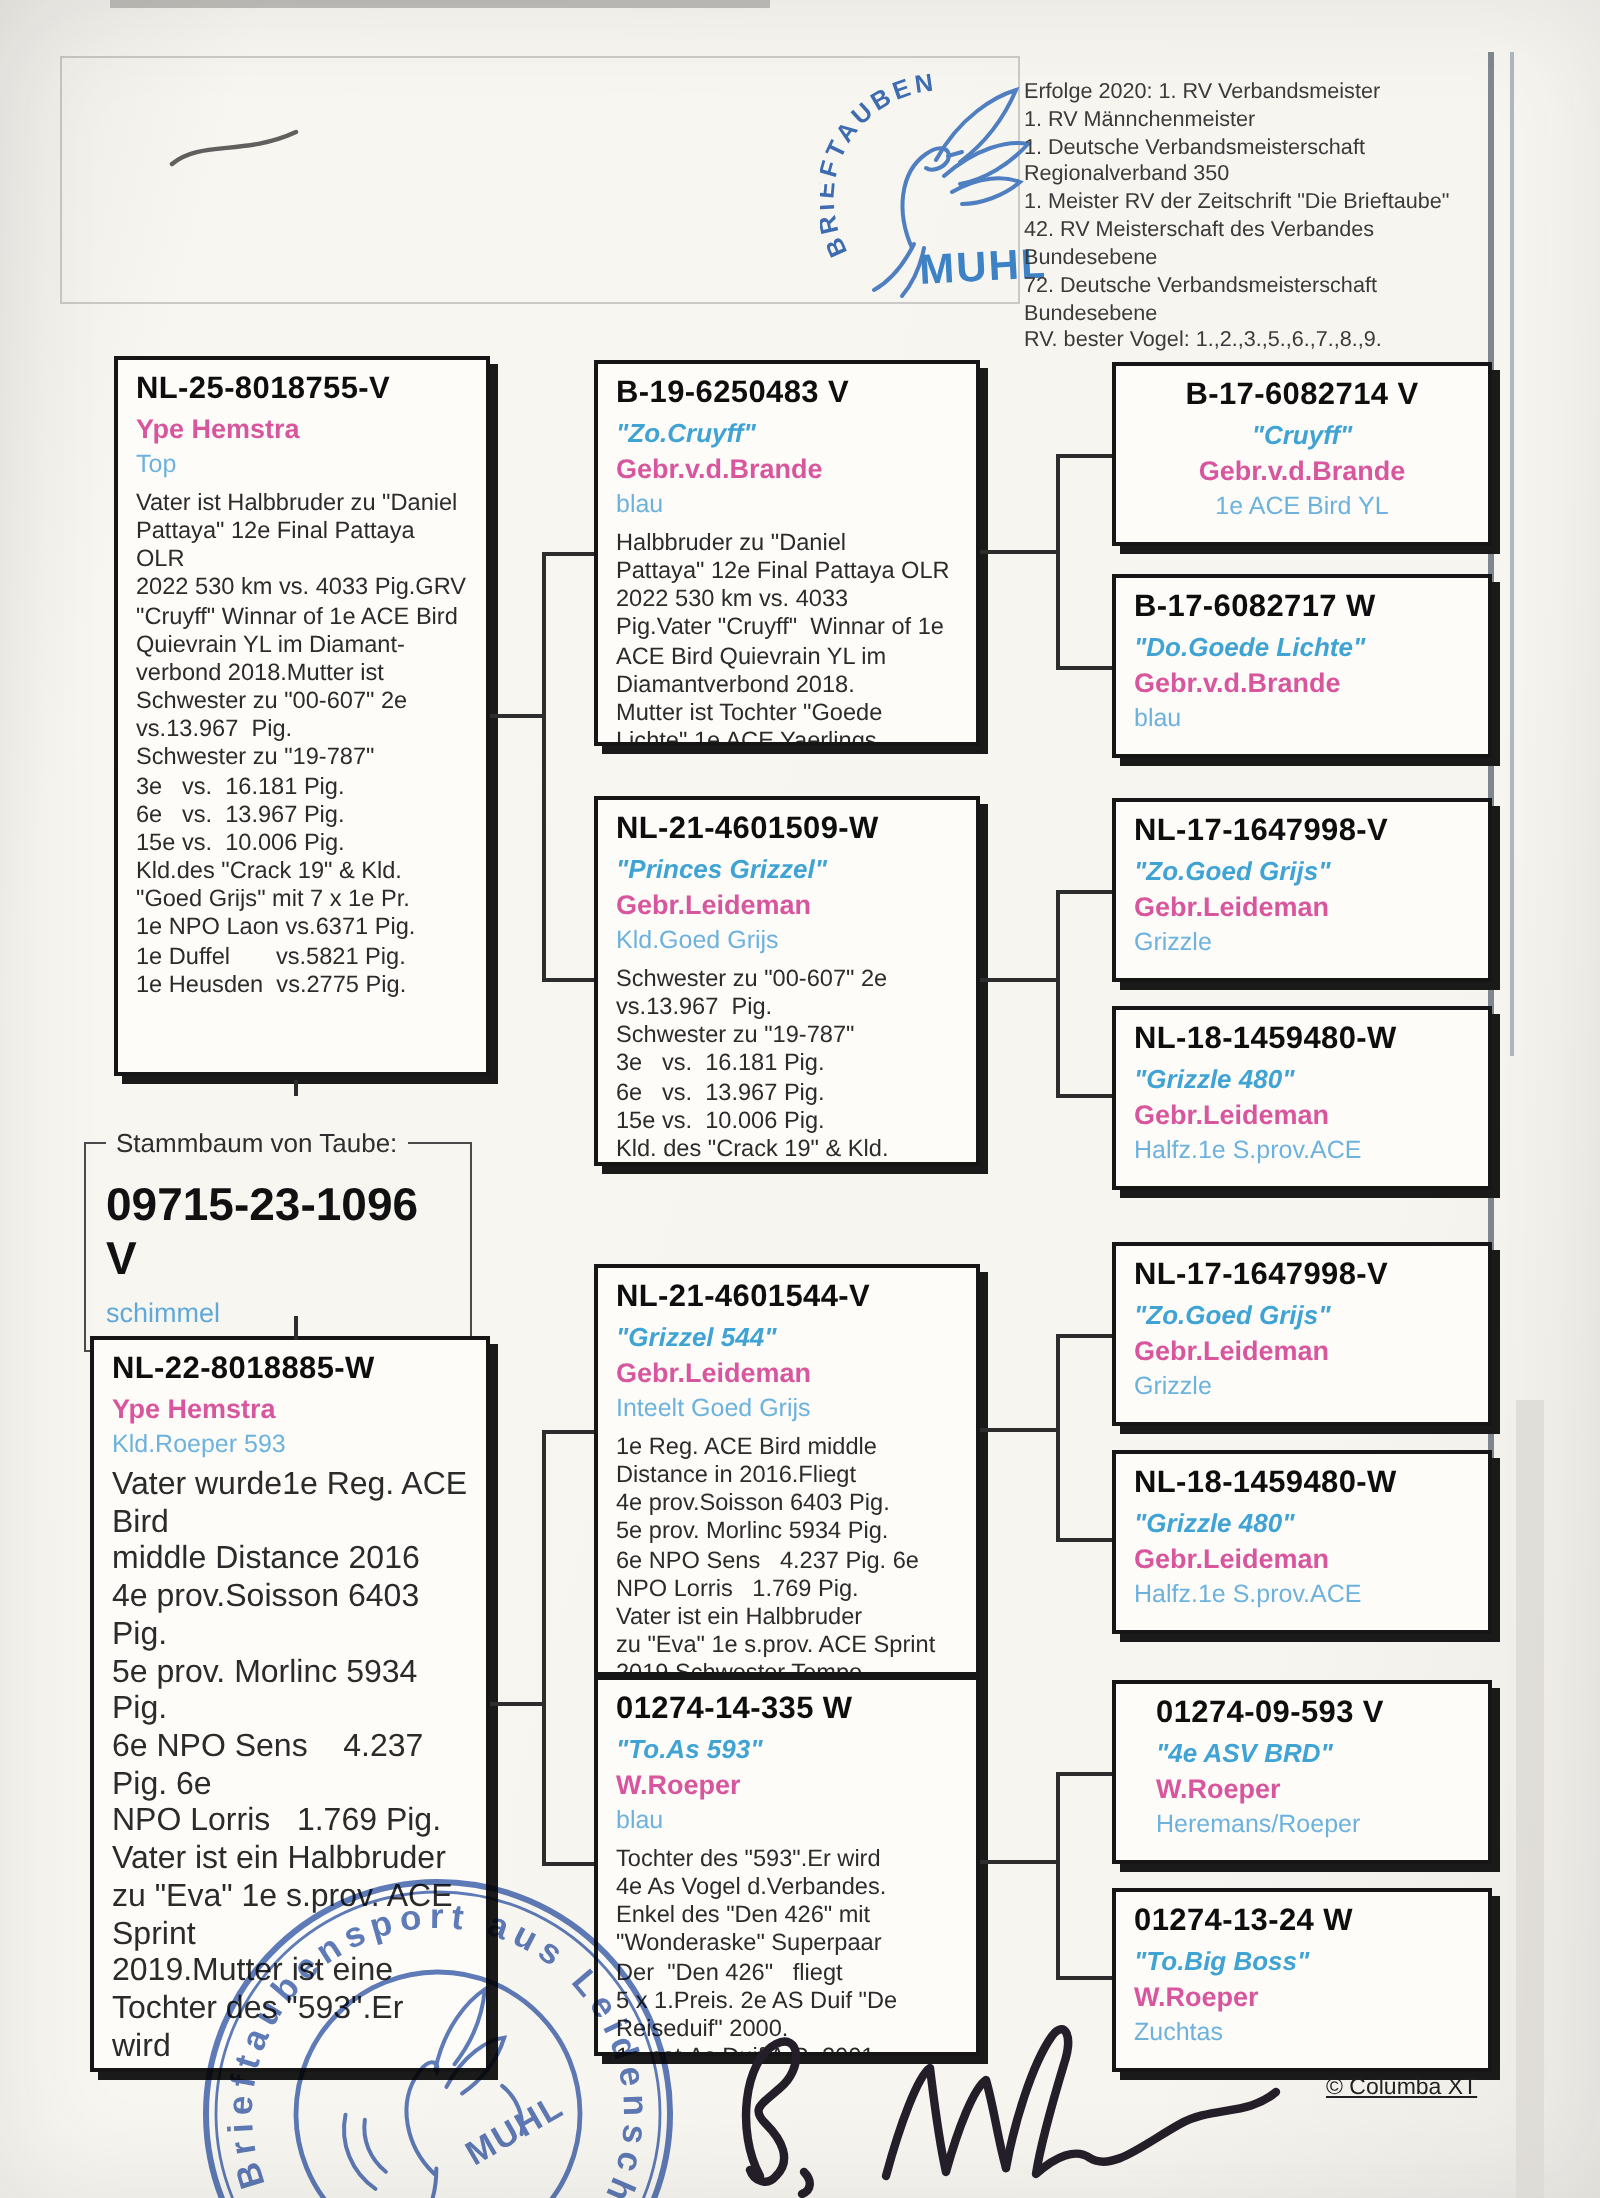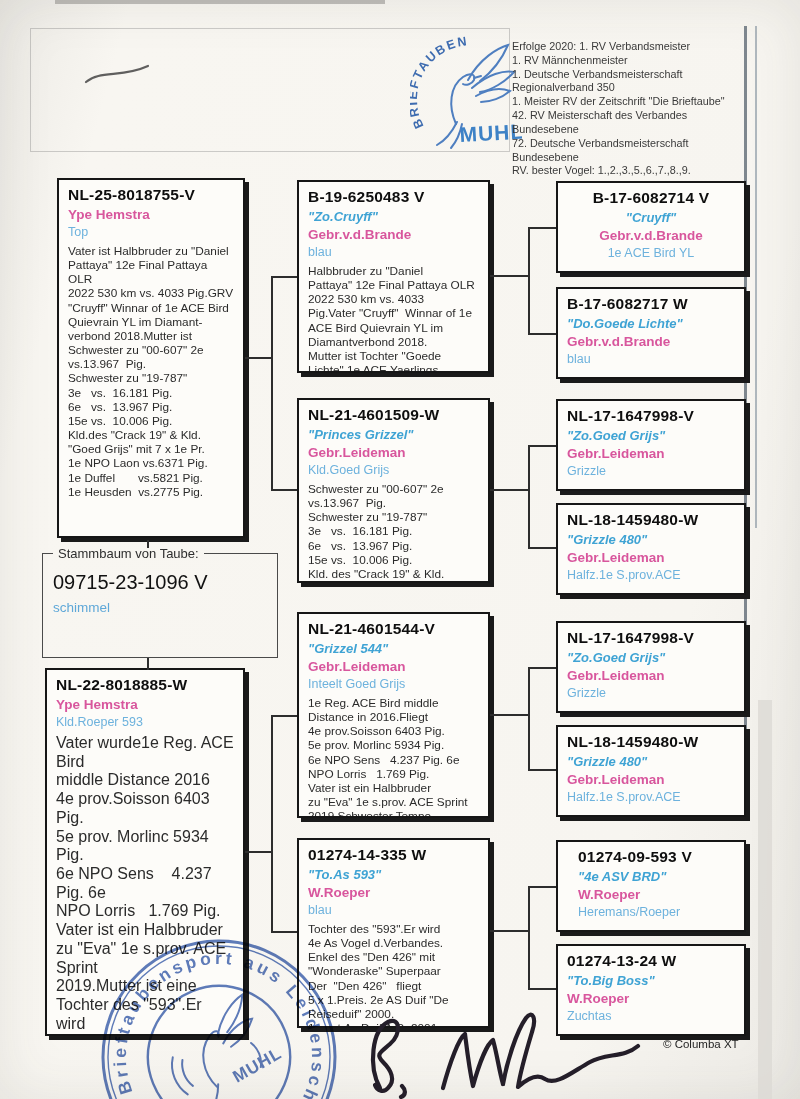--- a/index.html
+++ b/index.html
@@ -20,28 +20,28 @@
   .pbox{
     position:absolute;background:#fdfcf9;border:2px solid #161616;
     box-shadow:4px 4px 0 #1a1a1a;padding:6px 9px;overflow:hidden;box-sizing:border-box;
   }
   .ring{font-size:15.5px;font-weight:bold;color:#0e0e0e;letter-spacing:.2px;margin-bottom:3px;}
   .nick{font-size:13px;font-weight:bold;font-style:italic;color:#3fa3d4;margin-bottom:3px;}
   .breeder{font-size:13.5px;font-weight:bold;color:#d8569d;margin-bottom:3px;}
   .info{font-size:12.5px;color:#6db2dd;margin-bottom:5px;}
   .bodytext{font-size:11.8px;line-height:1.2;color:#2b2b2b;white-space:pre-wrap;}
   
-  #subjectbox{position:absolute;left:40px;top:546px;width:236px;height:112px;border:1.5px solid #4a4a4a;background:transparent;box-sizing:border-box;padding:4px 10px;}
+  #subjectbox{position:absolute;left:40px;top:564px;width:194px;height:112px;border:1.5px solid #4a4a4a;background:transparent;box-sizing:border-box;padding:4px 10px;}
   #subjectbox legend{font-size:13px;color:#2e2e2e;padding:0 5px;}
-  #subject-ring{font-size:20px;font-weight:normal;color:#111;margin-top:6px;}
+  #subject-ring{font-size:23px;font-weight:bold;color:#111;margin-top:6px;}
   #subject-color{font-size:13.5px;color:#5fa8d8;margin-top:6px;}
   
   .ln{position:absolute;background:#2d2d2d;}
   
-  #copyright{font-size:11.5px;color:#1f1f1f;}
+  #copyright{font-size:11.5px;color:#1f1f1f;text-decoration:underline;}
   
   .artifact{position:absolute;pointer-events:none;}
   #stamp,#signature{pointer-events:none;}
 </style>
 </head>
 <body>
 
 <div id="page">
 
   <div class="artifact" style="left:55px;top:0;width:330px;height:4px;background:#8d8b86;opacity:.55;"></div>
@@ -167,21 +167,21 @@
 vs.13.967  Pig.
 Schwester zu "19-787"
 3e   vs.  16.181 Pig.
 6e   vs.  13.967 Pig.
 15e vs.  10.006 Pig.
 Kld. des "Crack 19" &amp; Kld.
 "Goed Grijs" mit 7 x 1e Pr.
 1e NPO Laon vs.6371 Pig.</div>
   </div>
 
-  <div class="pbox" style="left:297px;top:612px;width:193px;height:206px;">
+  <div class="pbox" style="left:297px;top:632px;width:193px;height:206px;">
     <div class="ring">NL-21-4601544-V</div>
     <div class="nick">"Grizzel 544"</div>
     <div class="breeder">Gebr.Leideman</div>
     <div class="info">Inteelt Goed Grijs</div>
     <div class="bodytext">1e Reg. ACE Bird middle
 Distance in 2016.Fliegt
 4e prov.Soisson 6403 Pig.
 5e prov. Morlinc 5934 Pig.
 6e NPO Sens   4.237 Pig. 6e
 NPO Lorris   1.769 Pig.

